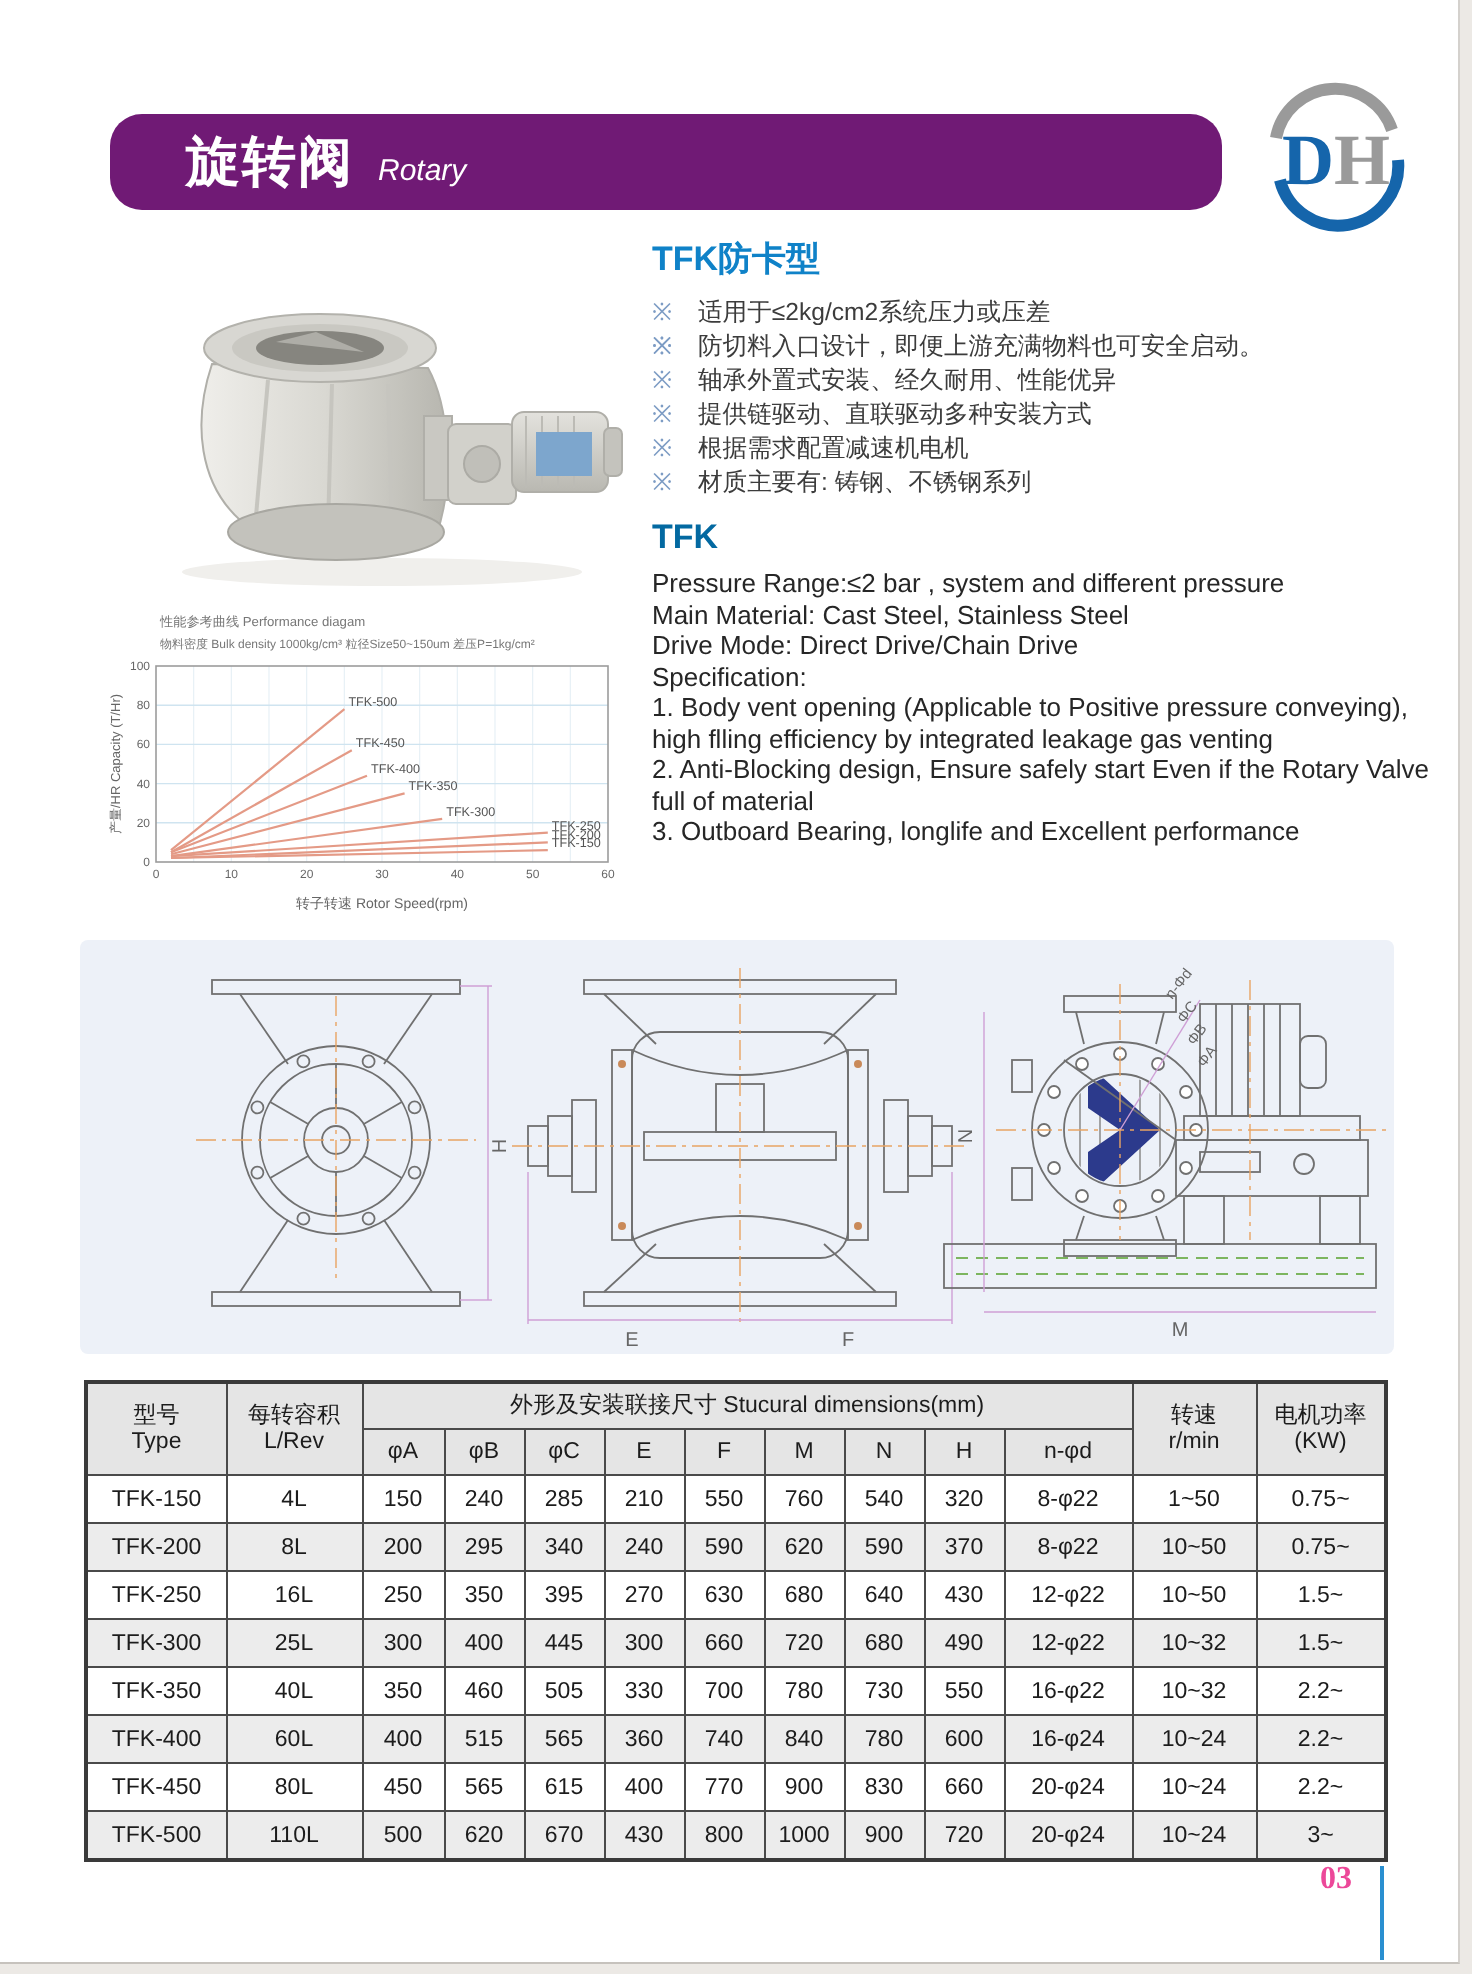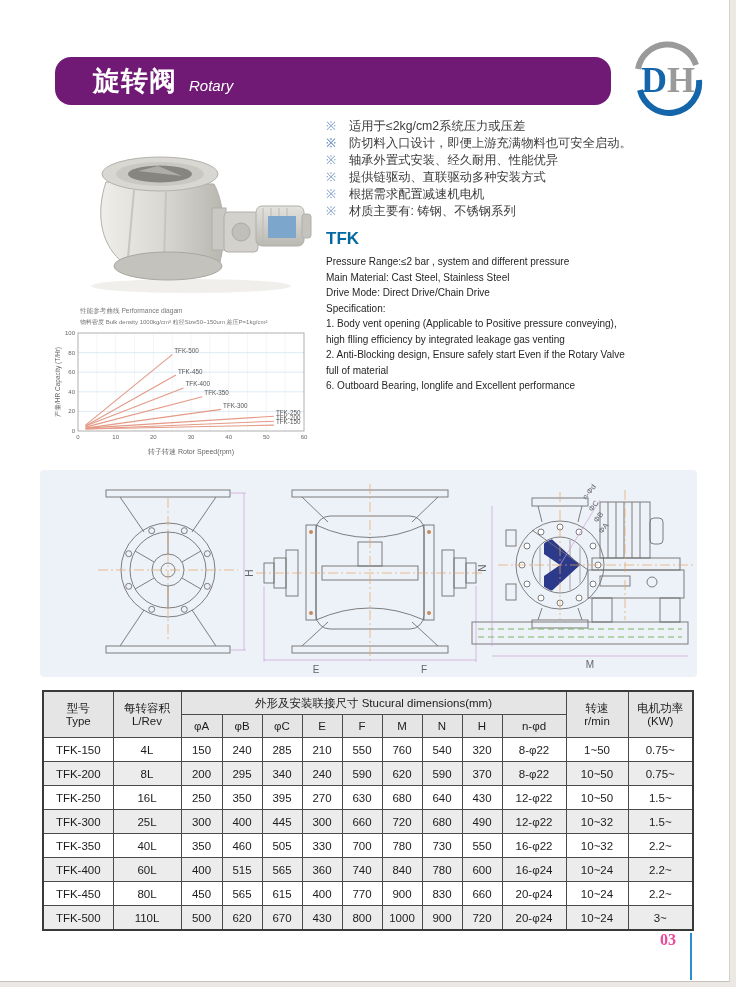--- a/index.html
+++ b/index.html
@@ -21,21 +21,21 @@
   .banner-title{color:#fff;font-size:27px;font-weight:bold;margin-left:38px;letter-spacing:1px;}
   .banner-sub{color:#fff;font-size:15px;margin-left:12px;margin-top:9px;font-style:italic;}
   .logo{position:absolute;left:616px;top:40px;width:106px;height:76px;}
   
   .col-right{position:absolute;left:326px;top:118px;width:394px;}
   .sec-heading{color:#0f82c8;font-size:17px;font-weight:bold;margin:0 0 7px 0;}
   ul.features{list-style:none;margin:0;padding:0;font-size:12.3px;color:#3c3c3c;}
   ul.features li{position:relative;padding-left:23px;line-height:17px;}
   ul.features .bullet{position:absolute;left:0;top:0;color:#7d9cc4;font-size:12px;}
   .tfk-head{color:#0369a1;font-size:17px;font-weight:bold;margin:9px 0 5px 0;}
-  .spec-line{font-size:10px;line-height:15.5px;color:#262626;}
+  .spec-line{font-size:13px;line-height:15.5px;color:#262626;}
   
   .photo-box{position:absolute;left:66px;top:140px;width:250px;height:158px;}
   .chart-box{position:absolute;left:52px;top:303px;width:266px;height:158px;}
   
   .drawings{
     position:absolute;left:40px;top:470px;width:657px;height:207px;
     background:#edf1f8;border-radius:4px;
   }
   
   .tbl-wrap{position:absolute;left:42px;top:690px;width:650px;}
@@ -148,40 +148,41 @@
       <text x="23" y="71.2" font-size="6" fill="#666" text-anchor="end">60</text>
       <text x="23" y="51.599999999999994" font-size="6" fill="#666" text-anchor="end">80</text>
       <text x="23" y="32" font-size="6" fill="#666" text-anchor="end">100</text>
       <text x="28" y="10" font-size="6.6" fill="#777">性能参考曲线 Performance diagam</text>
       <text x="28" y="21" font-size="6" fill="#777">物料密度 Bulk density 1000kg/cm³  粒径Size50~150um  差压P=1kg/cm²</text>
       <text x="139" y="151" font-size="7" fill="#666" text-anchor="middle">转子转速 Rotor Speed(rpm)</text>
       <text x="8" y="79" font-size="6.5" fill="#666" text-anchor="middle" transform="rotate(-90 8 79)">产量/HR Capacity (T/Hr)</text>
     </svg>
 
   <div class="col-right">
+    <div class="sec-heading">TFK防卡型</div>
     <ul class="features">
         <li><span class="bullet">※</span><span>适用于≤2kg/cm2系统压力或压差</span></li>
         <li><span class="bullet">※</span></li>
         <li><span class="bullet">※</span><span>防切料入口设计，即便上游充满物料也可安全启动。</span></li>
         <li><span class="bullet">※</span><span>轴承外置式安装、经久耐用、性能优异</span></li>
         <li><span class="bullet">※</span><span>提供链驱动、直联驱动多种安装方式</span></li>
         <li><span class="bullet">※</span><span>根据需求配置减速机电机</span></li>
         <li><span class="bullet">※</span><span>材质主要有: 铸钢、不锈钢系列</span></li>
       </ul>
     <div class="tfk-head">TFK</div>
     <div id="tfk-spec">
         <div class="spec-line">Pressure Range:≤2 bar , system and different pressure</div>
         <div class="spec-line">Main Material: Cast Steel, Stainless Steel</div>
         <div class="spec-line">Drive Mode: Direct Drive/Chain Drive</div>
         <div class="spec-line">Specification:</div>
         <div class="spec-line">1. Body vent opening (Applicable to Positive pressure conveying),</div>
         <div class="spec-line">high flling efficiency by integrated leakage gas venting</div>
         <div class="spec-line">2. Anti-Blocking design, Ensure safely start Even if the Rotary Valve</div>
         <div class="spec-line">full of material</div>
-        <div class="spec-line">6. Outboard Bearing, longlife and Excellent performance</div>
+        <div class="spec-line">3. Outboard Bearing, longlife and Excellent performance</div>
       </div>
   </div>
 
   <svg class="drawings" viewBox="0 0 657 207">
 
     <g stroke="#707070" stroke-width="0.9" fill="none">
       <rect x="66" y="20" width="124" height="7"></rect>
         <rect x="66" y="176" width="124" height="7"></rect>
       <line x1="80" y1="27" x2="104" y2="62"></line>
         <line x1="176" y1="27" x2="152" y2="62"></line>

